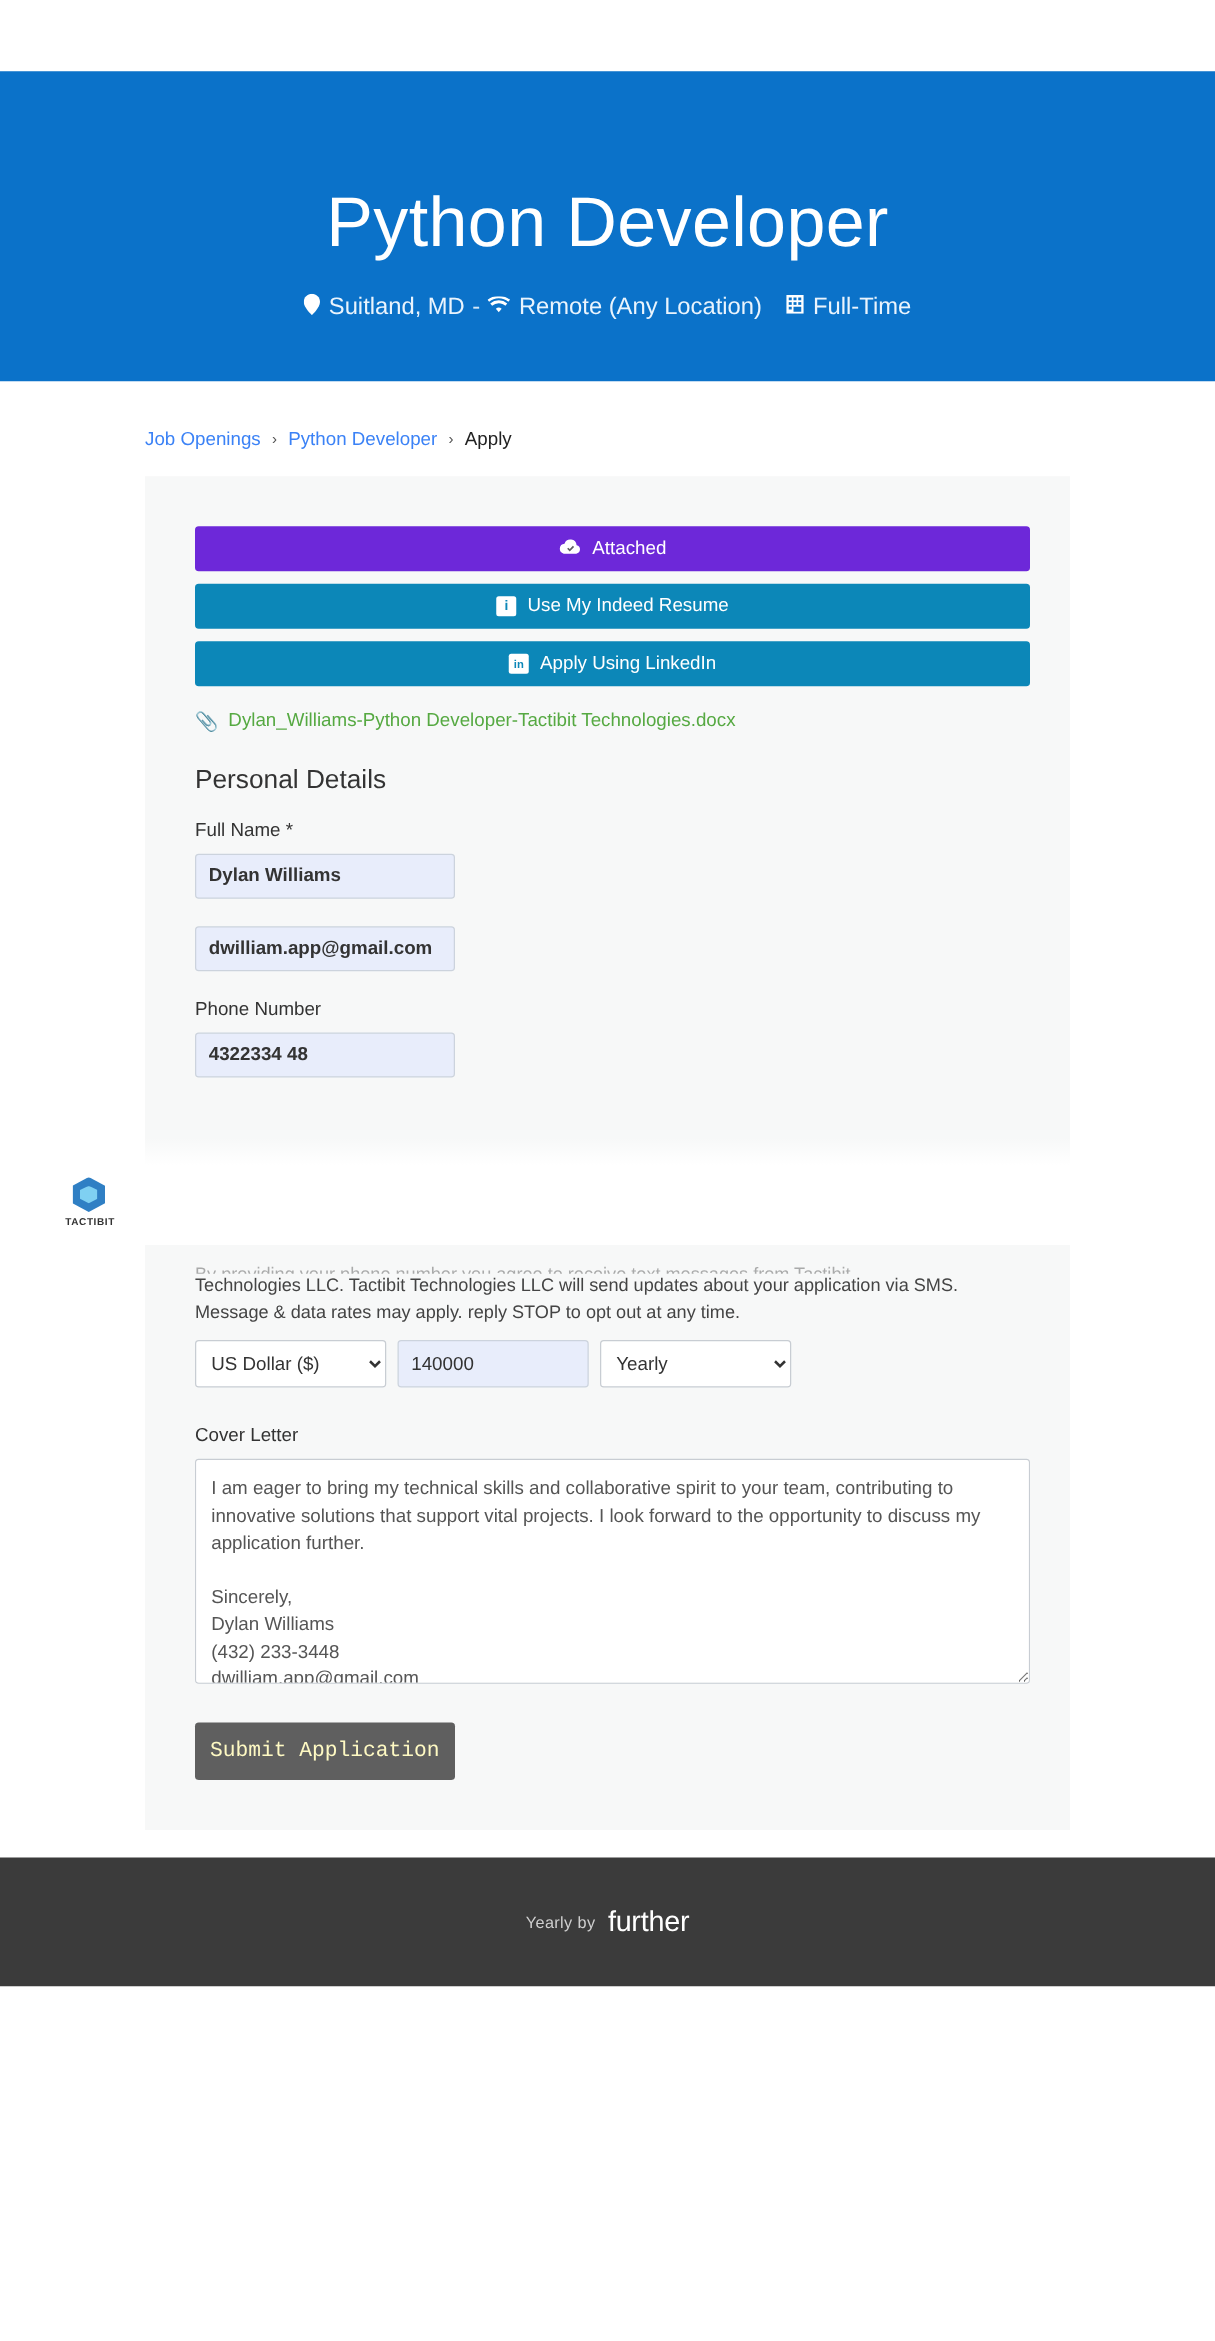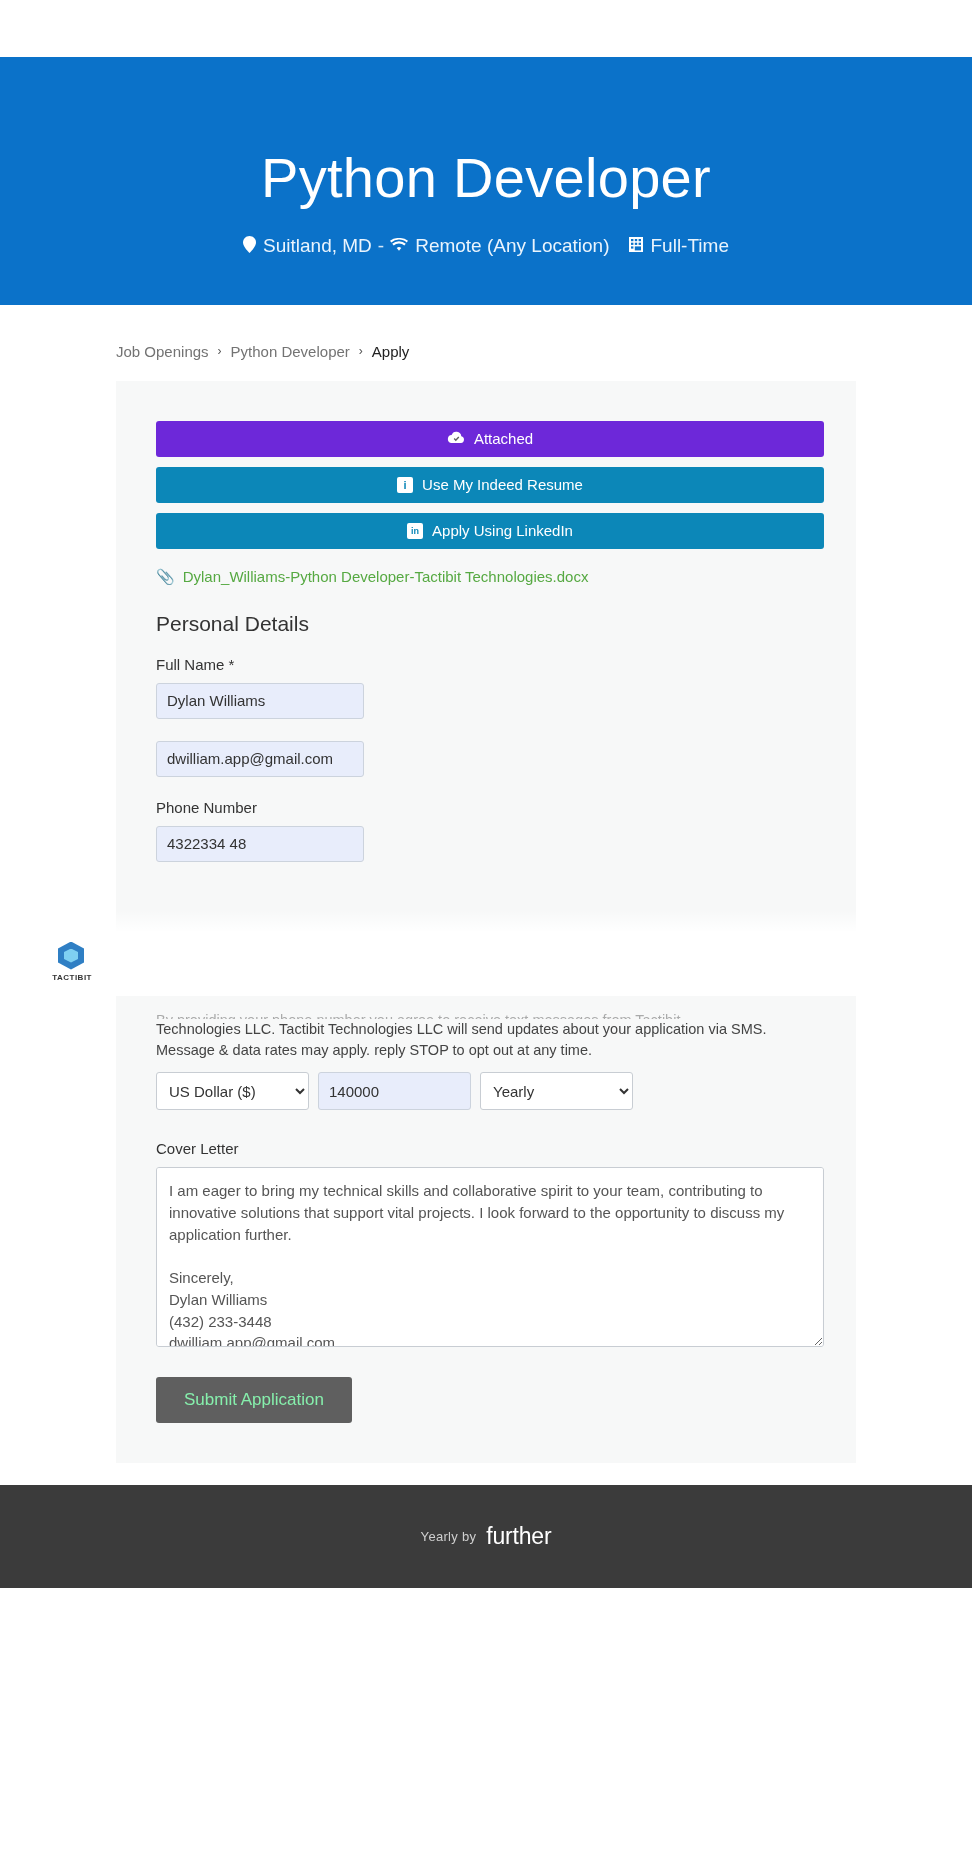--- a/index.html
+++ b/index.html
@@ -57,21 +57,21 @@
   
   .crumbs {
     padding: 38px 0 0 116px;
     font-size: 15px;
     color: #333;
     display: flex;
     align-items: center;
     gap: 9px;
   }
   .crumbs a {
-    color: #737373;
+    color: #3b82f6;
     text-decoration: none;
   }
   .crumbs .chev { color: #555; font-size: 12px; }
   .crumbs .cur { color: #222; }
   
   .card {
     margin: 21px 0 0 116px;
     width: 740px;
     background: #f7f8f8;
     padding: 32px 0 36px 0;
@@ -135,20 +135,21 @@
     width: 208px;
     height: 36px;
     box-sizing: border-box;
     background: #e8edfb;
     border: 1px solid #ccd3dd;
     border-radius: 3px;
     padding: 0 10px;
     font-size: 15px;
     color: #333;
     font-family: "Liberation Sans", sans-serif;
+    font-weight: bold;
   }
   
   .cut-fade {
     position: absolute;
     left: 0; right: 0; bottom: 0;
     height: 26px;
     background: linear-gradient(to bottom, rgba(247,248,248,0), #ffffff 85%);
     pointer-events: none;
   }
   .card-top {
@@ -251,28 +252,28 @@
     padding: 12px 12px;
     font-size: 15px;
     line-height: 1.45;
     color: #555;
     font-family: "Liberation Sans", sans-serif;
     resize: vertical;
   }
   .submit {
     margin-top: 26px;
     height: 46px;
-    padding: 0 28px;
+    padding: 0 12px;
     background: #5f5f5f;
-    color: #86efac;
+    color: #fef9c3;
     border: none;
     border-radius: 3px;
     font-size: 17px;
     cursor: pointer;
-    font-family: Liberation Sans, sans-serif;
+    font-family: Liberation Mono, monospace;
   }
   
   .footer {
     margin-top: 22px;
     background: #3b3b3b;
     height: 103px;
     display: flex;
     align-items: center;
     justify-content: center;
     gap: 10px;

